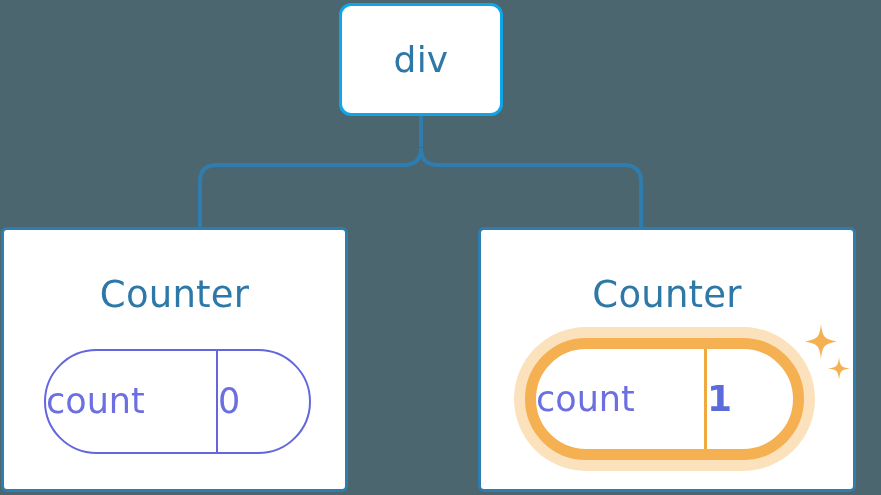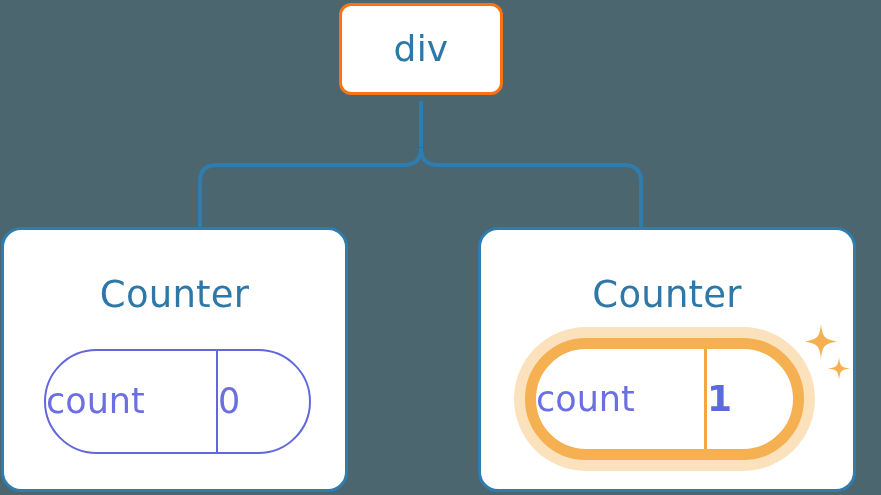--- a/index.html
+++ b/index.html
@@ -29,42 +29,42 @@
     height: 495px;
     pointer-events: none;
   }
 
   
   .node-div {
     position: absolute;
     left: 339px;
     top: 3px;
     width: 164px;
-    height: 92px;
+    height: 113px;
     background: #FFFFFF;
-    border: 3px solid #f97316;
+    border: 3px solid #0ea5e9;
     border-radius: 12px;
     box-sizing: border-box;
     display: flex;
     align-items: center;
     justify-content: center;
   }
   .node-div-label {
     font-size: 36px;
     color: #2E78A8;
     letter-spacing: 0.2px;
     line-height: 1;
   }
 
   
   .card {
     position: absolute;
     background: #FFFFFF;
     border: 3px solid #2F7CAE;
-    border-radius: 20px;
+    border-radius: 6px;
     box-sizing: border-box;
   }
   .card-left  { left: 1px;   top: 227px; width: 347px; height: 265px; }
   .card-right { left: 478px; top: 227px; width: 378px; height: 265px; }
 
   .card-title {
     position: absolute;
     left: 0;
     right: 0;
     top: 46px;

